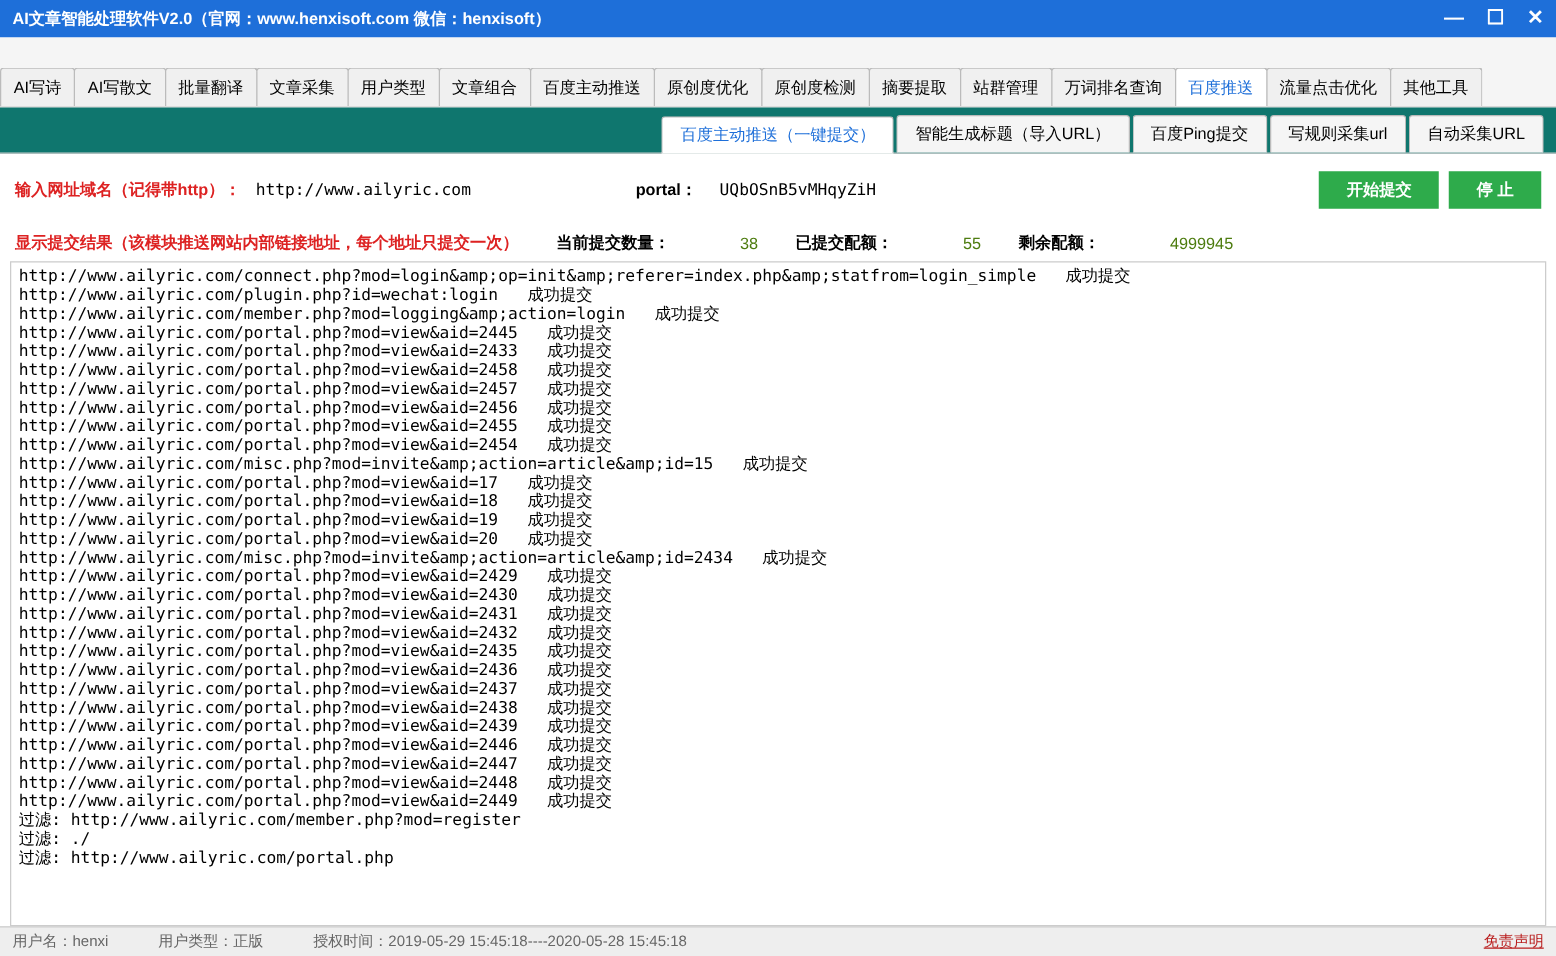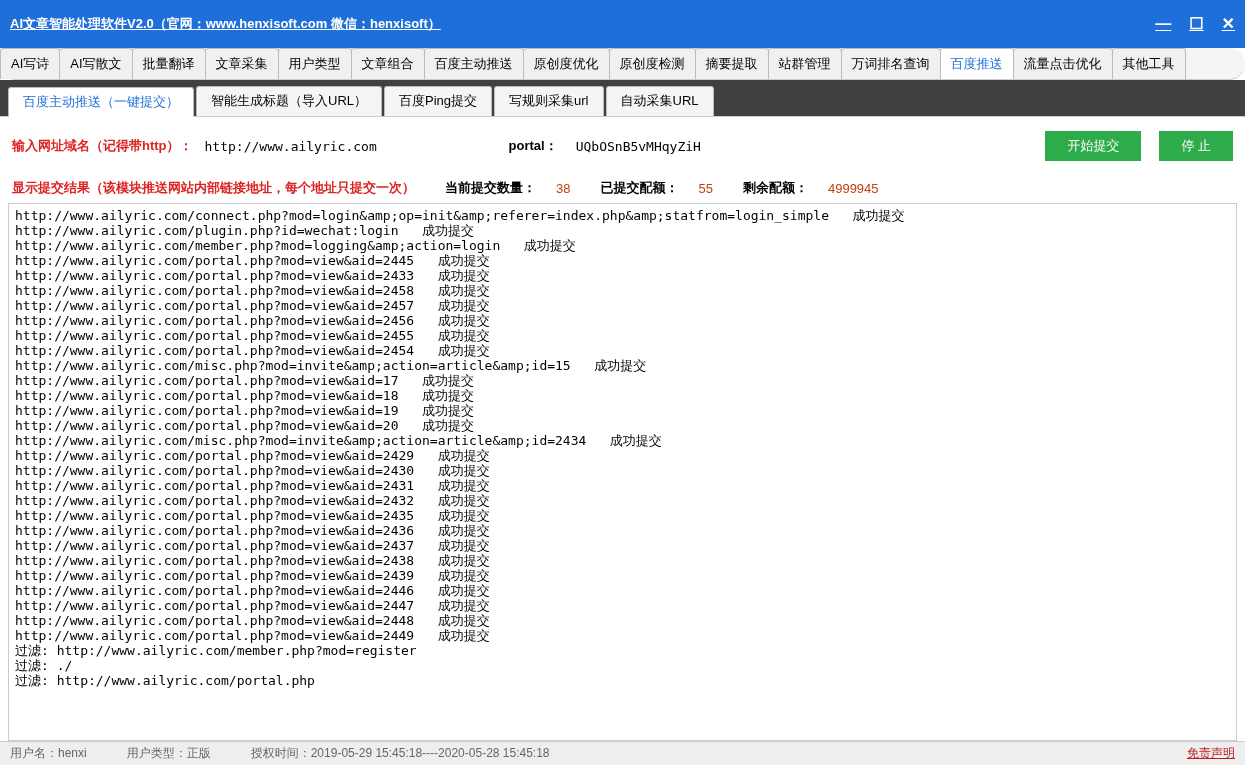--- a/index.html
+++ b/index.html
@@ -9,59 +9,59 @@
   background: #fff;
   width: 1245px;
   height: 765px;
   overflow: hidden;
   display: flex;
   flex-direction: column;
 }
 .titlebar {
   background: #1e6fd9;
   color: #fff;
-  height: 48px;
+  height: 30px;
   display: flex;
   align-items: center;
   padding: 0 10px;
   font-size: 13px;
   font-weight: bold;
-  text-decoration: underline;
 }
 .titlebar-text { flex: 1; }
 .titlebar-btns { display: flex; gap: 18px; align-items: center; }
 .titlebar-btn { cursor: pointer; font-size: 16px; line-height: 1; }
 .main-tabs {
   display: flex;
   background: #f5f5f5;
   border-bottom: 1px solid #ccc;
-  border-radius: 25px;
+  padding-top: 24px;
 }
 .main-tab {
   padding: 6px 10px;
   border: 1px solid #bbb;
   border-bottom: none;
   background: #f0f0f0;
   margin-right: -1px;
   cursor: pointer;
   font-size: 13px;
   border-top-left-radius: 3px;
   border-top-right-radius: 3px;
 }
 .main-tab.active {
   background: #fff;
   color: #1e6fd9;
   position: relative;
   z-index: 2;
 }
 .sub-tabs {
   display: flex;
-  background: #404040;
+  background: #0f766e;
   padding: 6px 8px 0 8px;
   border-bottom: 1px solid #ccc;
+  justify-content: flex-end;
 }
 .sub-tab {
   padding: 5px 14px;
   border: 1px solid #bbb;
   border-bottom: none;
   background: #f5f5f5;
   margin-right: 2px;
   cursor: pointer;
   font-size: 13px;
   border-top-left-radius: 3px;
@@ -91,34 +91,34 @@
 }
 .token-label { font-weight: bold; margin-left: 80px; }
 .token-value { font-family: monospace; margin-left: 10px; }
 .btn {
   background: #2eab4b;
   color: #fff;
   border: none;
   padding: 6px 22px;
   font-size: 13px;
   cursor: pointer;
-  margin-left: 10px;
+  font-weight: bold;
 }
 .btn:first-of-type { margin-left: auto; }
 .stats-row {
   display: flex;
   align-items: center;
   padding: 4px 12px 6px 12px;
   font-size: 13px;
   gap: 30px;
 }
 .stats-label { color: #d22; font-weight: bold; }
 .stats-item { display: flex; gap: 20px; align-items: center; }
 .stats-key { font-weight: bold; }
-.stats-val { color: #c2410c; }
+.stats-val { color: #4d7c0f; margin-left: 36px; }
 .log-area {
   flex: 1;
   margin: 0 8px;
   border: 1px solid #ccc;
   overflow-y: scroll;
   padding: 4px 6px;
   font-family: "SimSun", monospace;
   font-size: 13px;
   line-height: 15px;
   white-space: pre;

